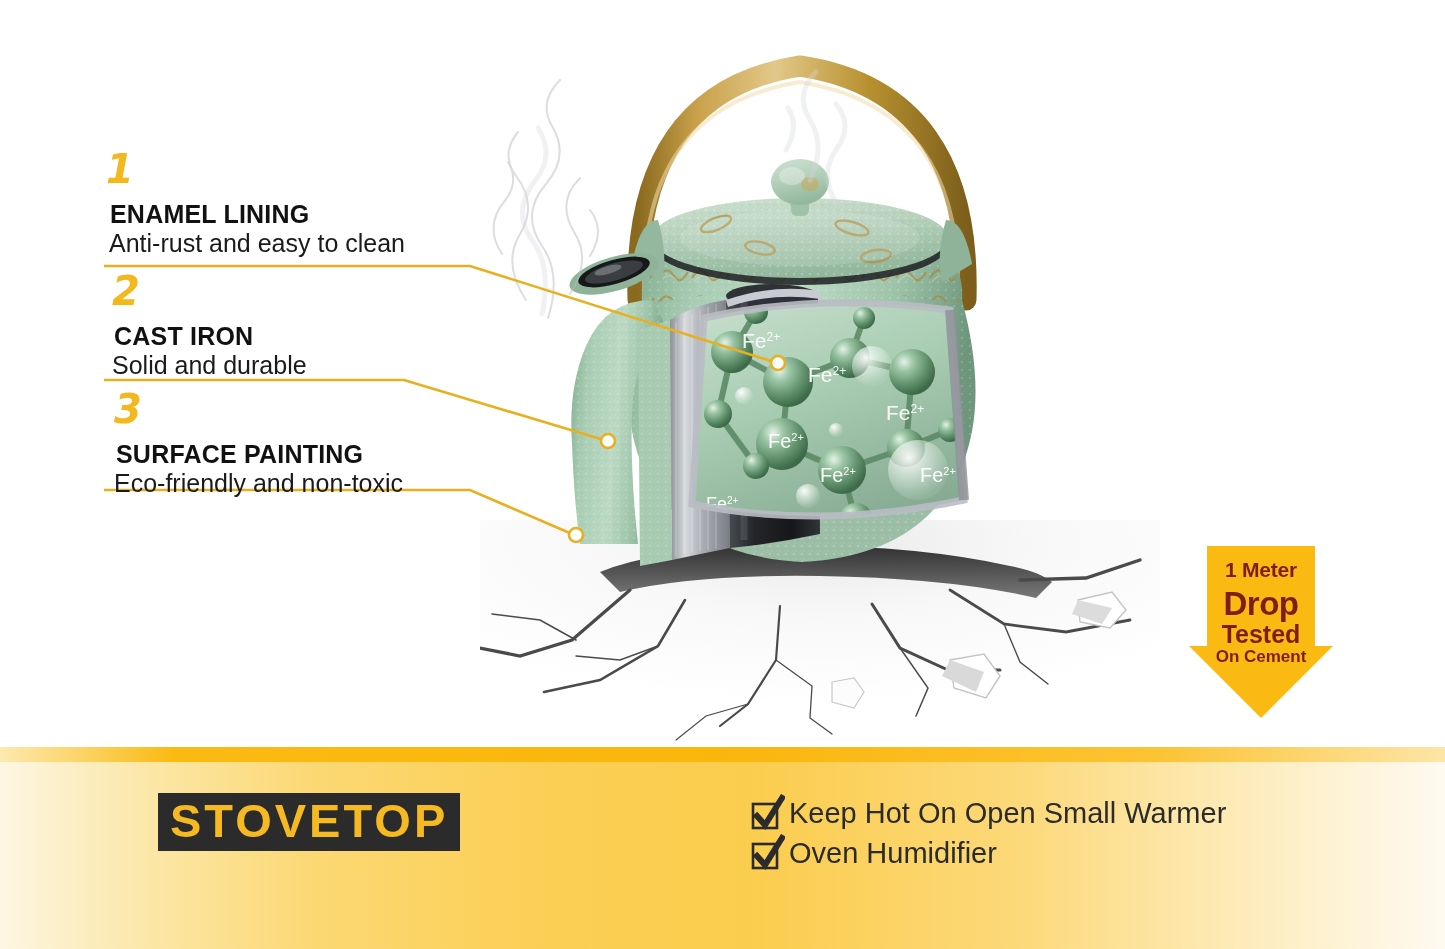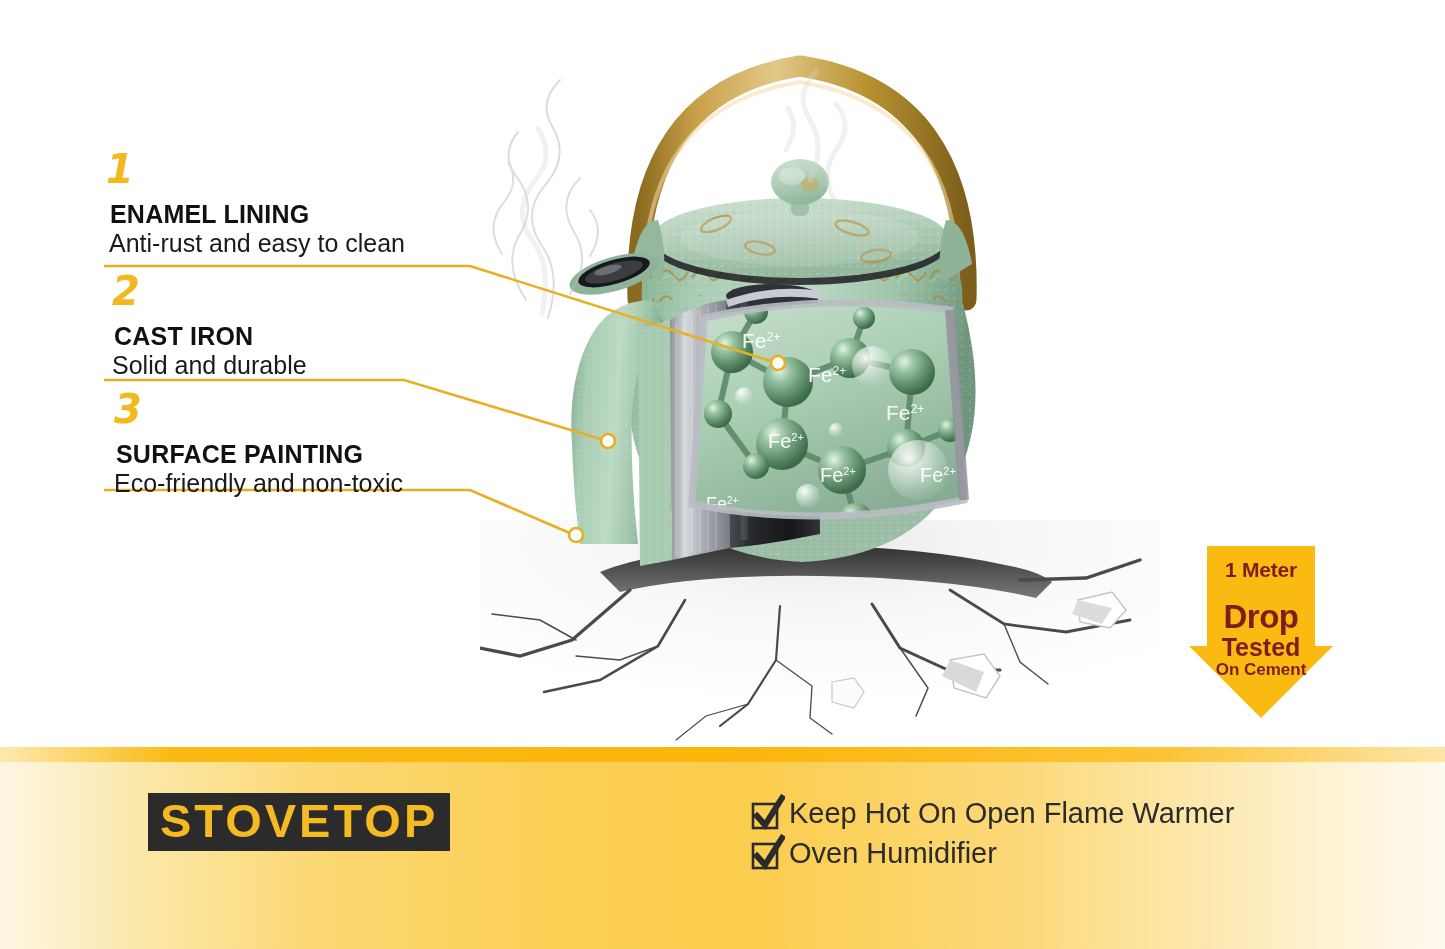--- a/index.html
+++ b/index.html
@@ -108,21 +108,21 @@
   .drop-badge svg { position:absolute; left:0; top:0; }
   .drop-text {
     position: absolute;
     left: 0; top: 0;
     width: 144px;
     text-align: center;
     color: #7f1d1d;
     font-family: "Liberation Sans", sans-serif;
   }
   .drop-l1 { font-size: 21px; font-weight: bold; margin-top: 12px; letter-spacing: -0.2px; }
-  .drop-l2 { font-size: 33px; font-weight: bold; line-height: 1.0; margin-top: 18px; letter-spacing: -0.5px; }
+  .drop-l2 { font-size: 33px; font-weight: bold; line-height: 1.0; margin-top: 5px; letter-spacing: -0.5px; }
   .drop-l3 { font-size: 25px; font-weight: bold; line-height: 1.05; margin-top: 1px; }
   .drop-l4 { font-size: 17px; font-weight: bold; line-height: 1.1; margin-top: 1px; }
 
   
   .banner {
     position: absolute;
     left: 0; top: 747px;
     width: 1445px; height: 202px;
     background:
       linear-gradient(to right,
@@ -136,21 +136,21 @@
         #fffaf0 100%);
     overflow: hidden;
   }
   .banner-topstrip {
     position: absolute; left: 0; top: 0; width: 1445px; height: 15px;
     background: linear-gradient(to right, #fde9b0 0%, #fbba12 12%, #fbb60c 50%, #fcc333 80%, #fde5a6 100%);
   }
 
   .banner-left {
     position: absolute;
-    left: 148px; top: 46px;
+    left: 158px; top: 46px;
     width: 580px;
     text-align: center;
   }
   .stovetop-row { display: flex; align-items: center; }
   .stovetop-box {
     background: #2b2b2b;
     color: #F5B921;
     font-family: "Liberation Sans", sans-serif;
     font-size: 47px;
     font-weight: bold;
@@ -530,21 +530,21 @@
     <div class="banner-right">
 
 
       <div class="check-row">
         <span class="check-icon">
           <svg width="36" height="36" viewBox="0 0 36 36">
             <rect x="4" y="10" width="24" height="24" fill="none" stroke="#2b2b2b" stroke-width="2.6"></rect>
             <path d="M8 22 L16 31 L33 4" fill="none" stroke="#2b2b2b" stroke-width="6" stroke-linecap="square" stroke-linejoin="miter"></path>
           </svg>
         </span>
-        <span class="check-label">Keep Hot On Open Flame Warmer</span>
+        <span class="check-label">Keep Hot On Open Small Warmer</span>
       </div>
 
       <div class="check-row">
         <span class="check-icon">
           <svg width="36" height="36" viewBox="0 0 36 36">
             <rect x="4" y="10" width="24" height="24" fill="none" stroke="#2b2b2b" stroke-width="2.6"></rect>
             <path d="M8 22 L16 31 L33 4" fill="none" stroke="#2b2b2b" stroke-width="6" stroke-linecap="square" stroke-linejoin="miter"></path>
           </svg>
         </span>
         <span class="check-label">Oven Humidifier</span>

